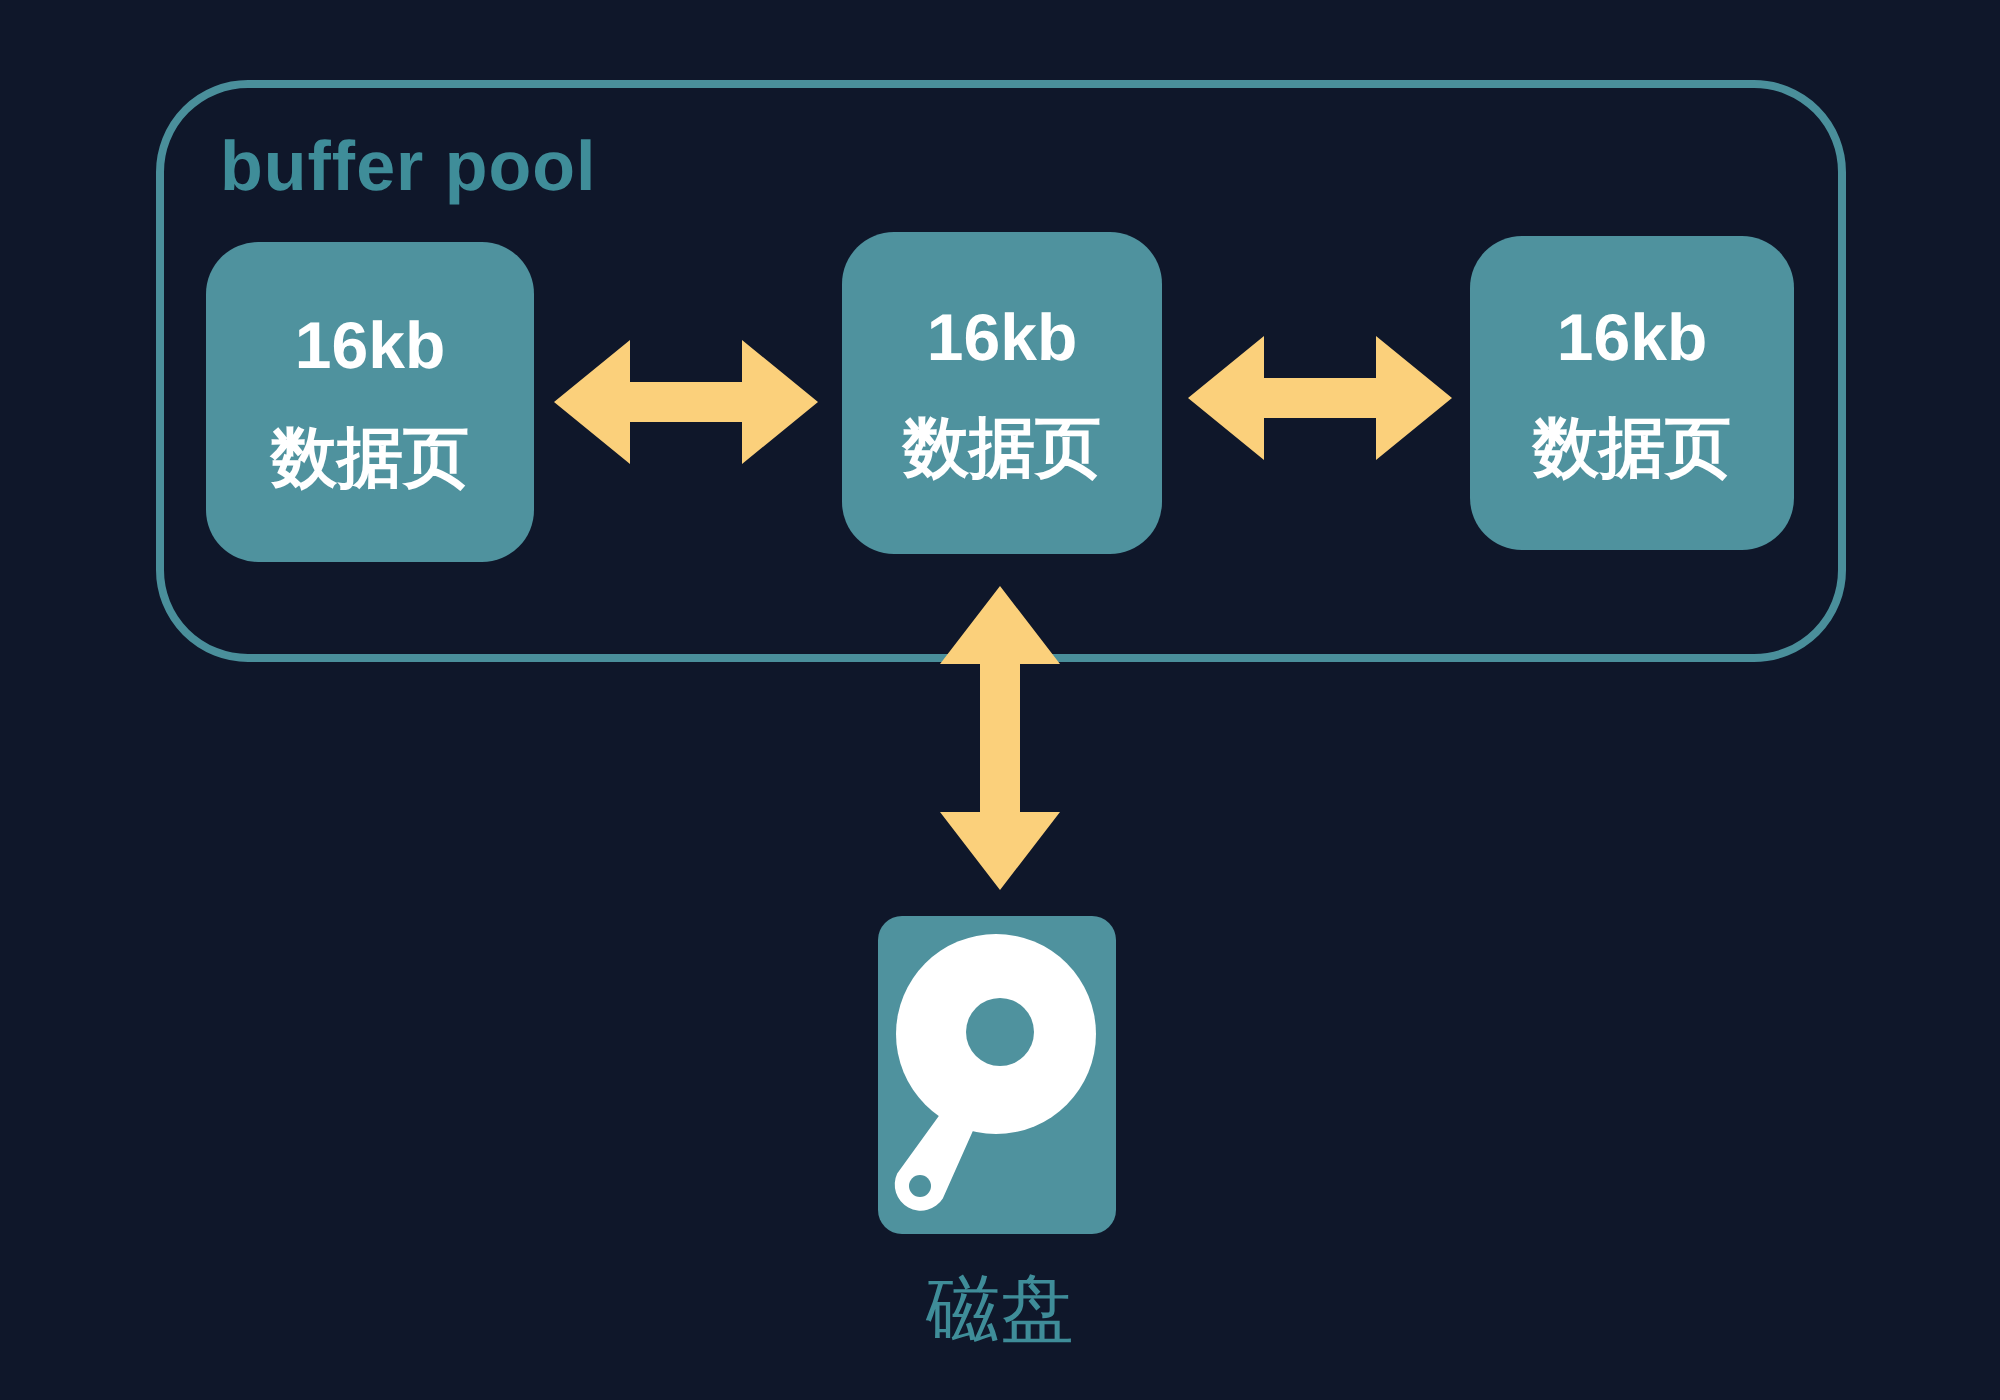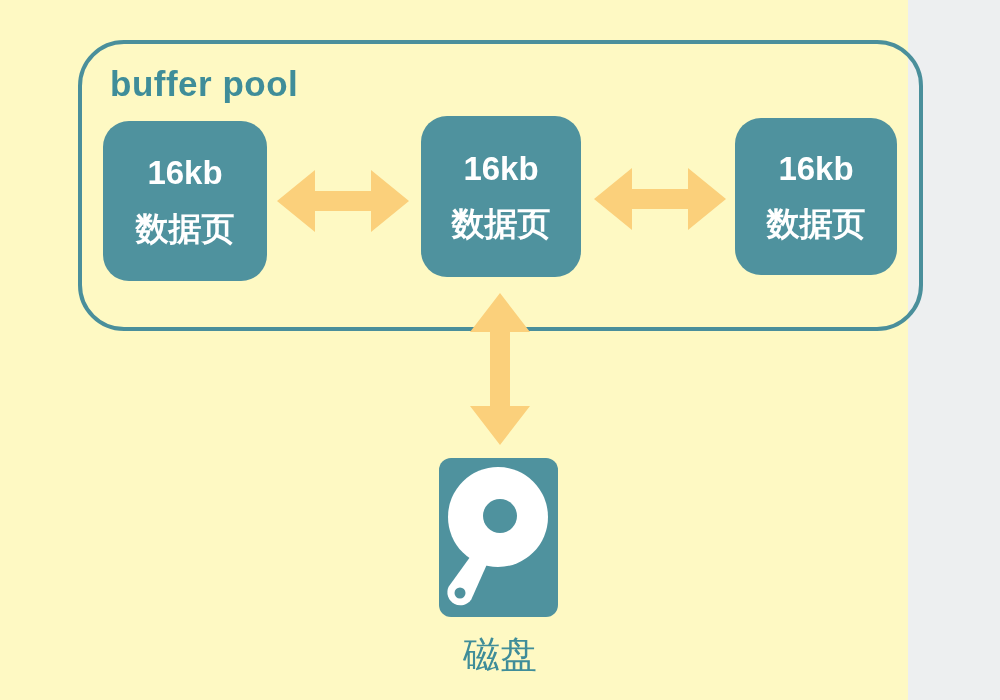--- a/index.html
+++ b/index.html
@@ -4,22 +4,22 @@
 <style>
   html, body { margin: 0; padding: 0; }
   body {
     width: 1000px; height: 700px;
     background: #edeff0;
     font-family: "Liberation Sans", "DejaVu Sans", sans-serif;
     overflow: hidden;
   }
   .stage {
     position: relative;
-    width: 908px; height: 700px;
-    background: #fef9c3;
+    width: 1000px; height: 700px;
+    background: #0f172a;
   }
   .pool {
     position: absolute;
     left: 78px; top: 40px;
     width: 845px; height: 291px;
     box-sizing: border-box;
     border: 4px solid #4a8f9b;
     border-radius: 46px;
     background: transparent;
   }

